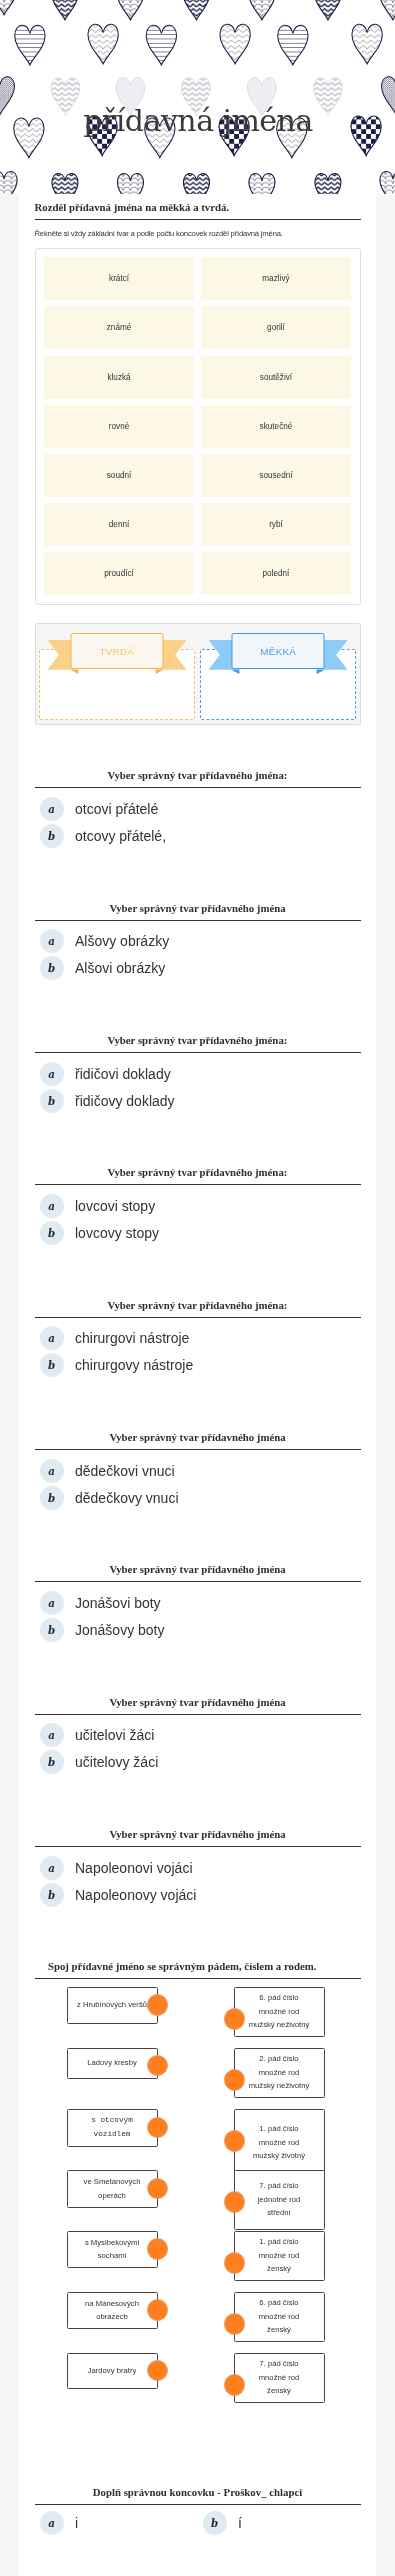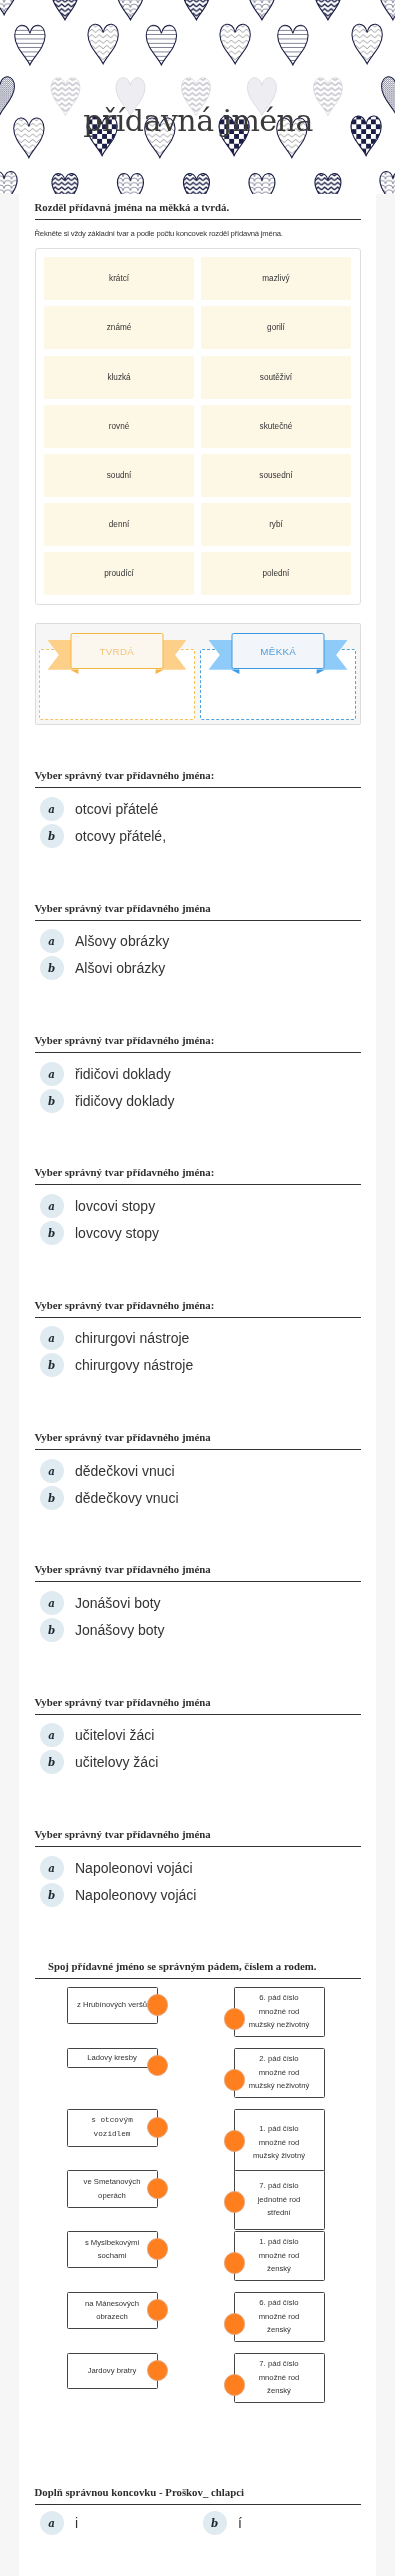--- a/index.html
+++ b/index.html
@@ -34,21 +34,21 @@
   .zone .dash { position: absolute; left: 0; right: 0; top: 20.6px; bottom: 0; border: 1px dashed; border-radius: 2.1px; background: #fff; }
   .zone.orange .dash { border-color: #f6c25d; }
   .zone.blue .dash { border-color: #4fa4dd; }
   .ribbon { position: absolute; left: 50%; transform: translateX(-50%); top: 5.2px; width: 139px; height: 36px; }
   .ribbon .wing { position: absolute; top: 5.2px; width: 36px; height: 36px; }
   .ribbon .label { position: absolute; left: 23px; right: 23px; top: 0; height: 36px; border: 1px solid; border-radius: 2.1px;
                    display: flex; align-items: center; justify-content: center; text-align: center; font-size: 9.8px; letter-spacing: 0.3px; }
   .zone.orange .label { border-color: #f4b740; background: #fcf7ee; color: #f2c47a; }
   .zone.blue .label { border-color: #3c99e0; background: #f2f6fa; color: #4e9cd8; }
 
-  .quiz { margin-top: 12px; }
+  .quiz { margin-top: 12px; text-align: center; }
   .options { margin-top: 7.2px; }
   .opt-row { display: flex; align-items: center; height: 27px; }
   .opt-badge { width: 24px; height: 24px; border-radius: 50%; background: #dfeaf1; display: flex; align-items: center; justify-content: center;
                font-family: "DejaVu Serif", serif; font-style: italic; font-weight: bold; font-size: 10.3px; color: #1e2a33; margin-left: 5.2px; flex: none; }
   .opt-text { margin-left: 11.3px; font-size: 14px; color: #333; }
   .opt-grid { display: grid; grid-template-columns: 1fr 1fr; }
   .opt-grid .opt-row { height: 27px; }
 
   .match-rows { margin-top: 7.2px; }
   .match-row { position: relative; height: 61px; }
@@ -321,21 +321,21 @@
   <section style="margin-top:52px;">
     <h2 class="section-title indent">Spoj  přídavné jméno se správným pádem, číslem a rodem.</h2>
     <div class="match-rows" id="match-rows">
         <div class="match-row">
           <div class="mbox left" style="top: 0px; height: 37px; padding: 0px 9.3px;">z Hrubínových veršů</div>
           <div class="mbox right" style="top: 0px; height: 50px; padding: 0px 11.3px;">6. pád číslo množné rod mužský neživotný</div>
           <span class="dot" style="left: 112px; top: 7.7px;"></span>
           <span class="dot" style="left: 189px; top: 21.6px;"></span>
         </div>
         <div class="match-row">
-          <div class="mbox left" style="top: 0px; height: 20px; padding: 0px 9.3px;">Ladovy kresby</div>
+          <div class="mbox left" style="top: 0px; height: 31px; padding: 0px 9.3px;">Ladovy kresby</div>
           <div class="mbox right" style="top: 0px; height: 50px; padding: 0px 11.3px;">2. pád číslo množné rod mužský neživotný</div>
           <span class="dot" style="left: 112px; top: 7px;"></span>
           <span class="dot" style="left: 189px; top: 21.6px;"></span>
         </div>
         <div class="match-row">
           <div class="mbox left" style="top: 0px; height: 38px; padding: 0px 9.3px; font-family: Liberation Mono, monospace;">s otcovým vozidlem</div>
           <div class="mbox right" style="top: 0px; height: 68px; padding: 0px 11.3px;">1. pád číslo množné rod mužský životný</div>
           <span class="dot" style="left: 112px; top: 8px;"></span>
           <span class="dot" style="left: 189px; top: 21.6px;"></span>
         </div>

